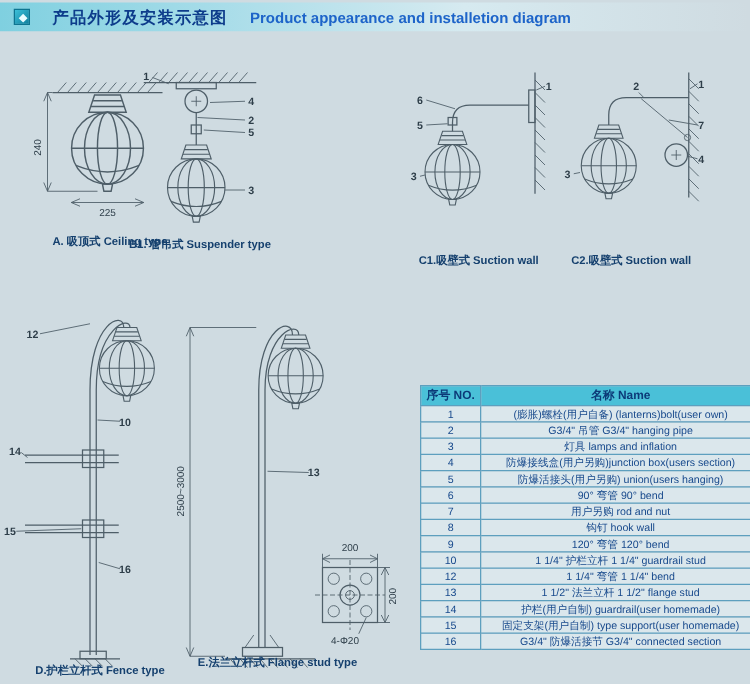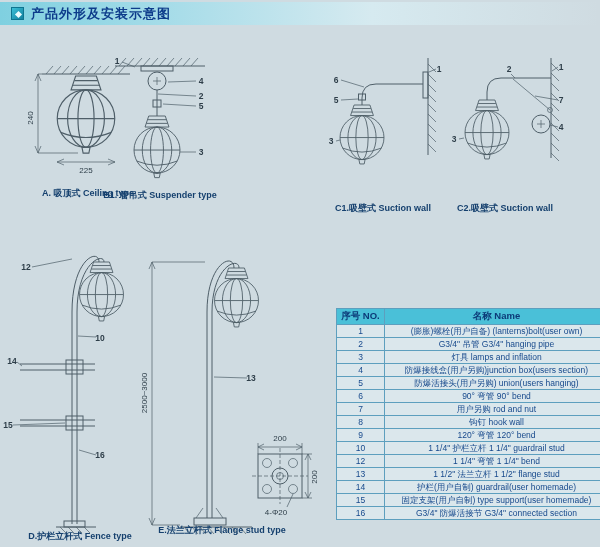--- a/index.html
+++ b/index.html
@@ -1,20 +1,20 @@
 <!DOCTYPE html>
 <html><head>
 <meta charset="utf-8">
 <style>
   *{margin:0;padding:0;box-sizing:border-box}
   html,body{width:600px;height:547px}
   body{position:relative;background:#cfdbe1;font-family:"Liberation Sans",sans-serif;overflow:hidden}
   .page{position:absolute;inset:0}
   .art{position:absolute;left:0;top:0;width:600px;height:547px}
-  .header{position:absolute;left:0;top:2px;width:100%;height:23px;display:flex;align-items:center;gap:7px;padding-left:11px;
+  .header{position:absolute;left:0;top:2px;width:100%;height:23px;display:flex;align-items:center;gap:18px;padding-left:11px;
           background:linear-gradient(90deg,#7fd0e0 0%,#a9dde9 30%,#d6eaf0 62%,rgba(207,219,225,0) 100%)}
   .hdr-icon{width:13px;height:13px;flex:0 0 auto;background:linear-gradient(135deg,#3cc0d8,#11809e);border:1px solid #0e7490;position:relative}
   .hdr-icon::after{content:"";position:absolute;left:3.5px;top:3.5px;width:5px;height:5px;background:#eafcff;transform:rotate(45deg)}
   .title-cn{font-size:13px;font-weight:bold;color:#0d3c8b;letter-spacing:1px;white-space:nowrap}
   .title-en{font-size:12px;font-weight:bold;color:#1d64c9;white-space:nowrap}
   
   .art-ln{fill:none;stroke:#4e5e68;stroke-width:1}
   .thin{stroke-width:.7}
   .dash{stroke-dasharray:4 2;stroke-width:.7}
   text{stroke:none}
@@ -153,20 +153,21 @@
       <text class="dim" x="280" y="441" text-anchor="middle">200</text>
       <text class="dim" x="317" y="477" text-anchor="middle" transform="rotate(-90 317 477)">200</text>
       <text class="dim" x="276" y="515" text-anchor="middle">4-Φ20</text>
     </g>
     <text class="caption" x="222" y="533" text-anchor="middle">E.法兰立杆式  Flange stud type</text>
   </svg>
 
   <div class="header">
     <span class="hdr-icon"></span>
     <span class="title-cn">产品外形及安装示意图</span>
+    <span class="title-en">Product appearance and installetion diagram</span>
   </div>
 
   <table class="parts">
     <thead>
       <tr>
         <th class="no">序号 NO.</th>
         <th>名称 Name</th>
       </tr>
     </thead>
     <tbody>

